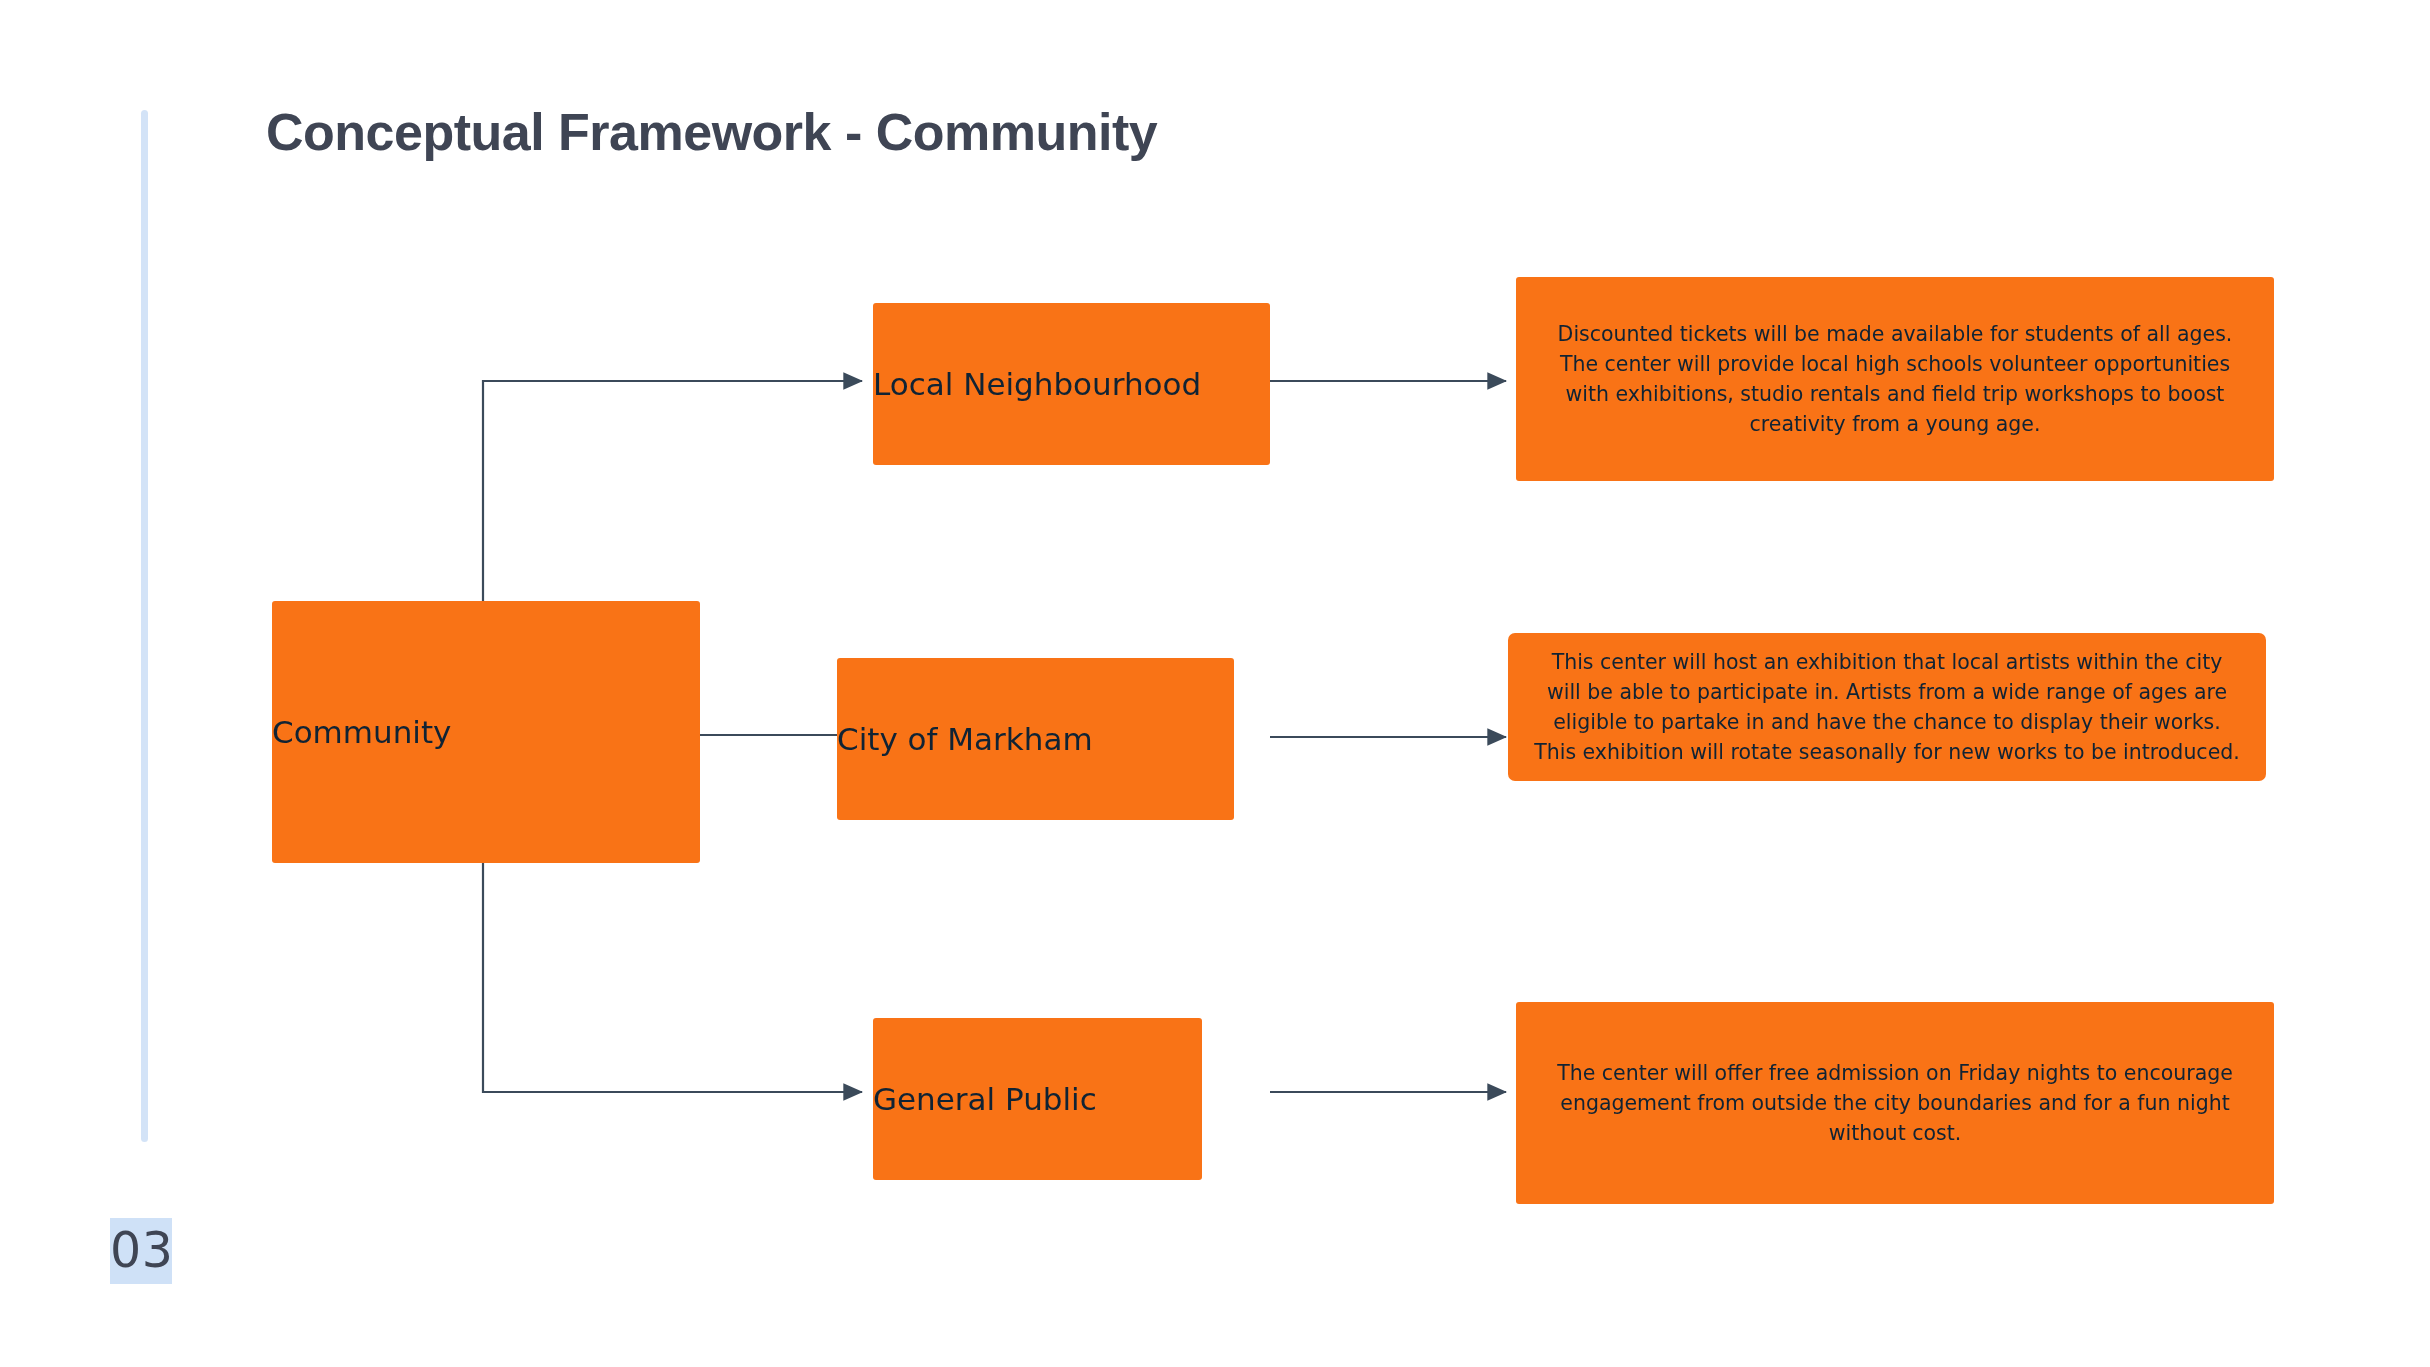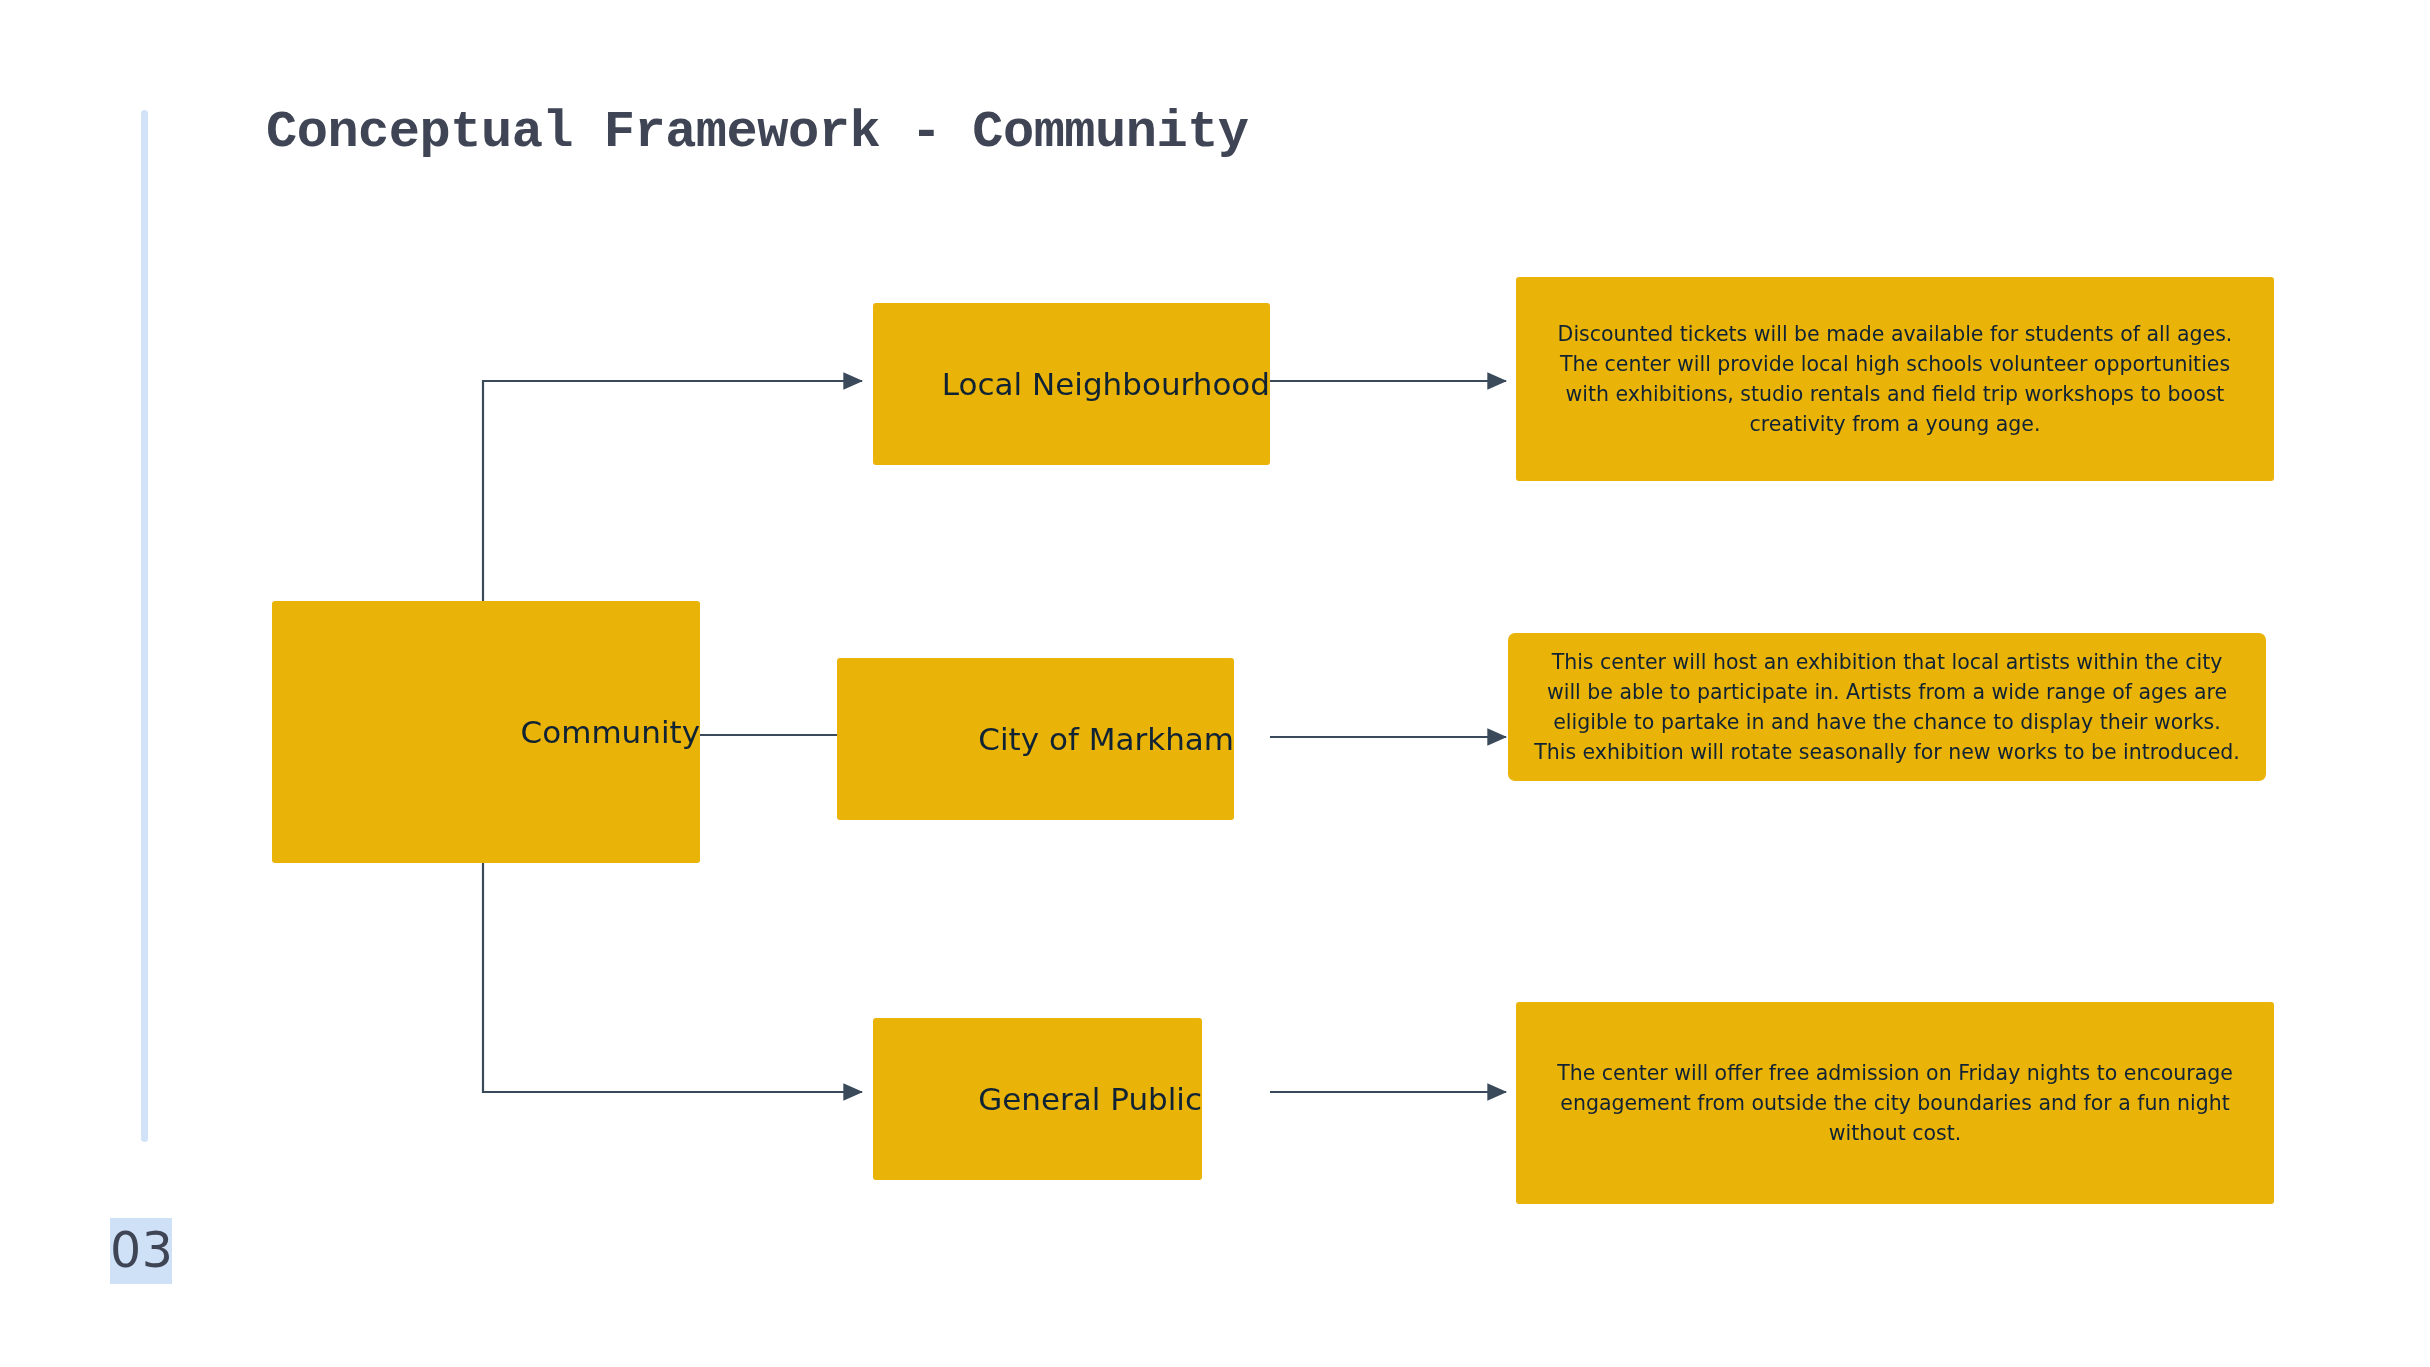--- a/index.html
+++ b/index.html
@@ -29,37 +29,37 @@
     background: #d3e3f7;
     border-radius: 4px;
   }
 
   
   #page-title {
     position: absolute;
     left: 266px;
     top: 100px;
     width: 1400px;
-    font-family: Liberation Mono, monospace;
+    font-family: Liberation Sans, sans-serif;
     font-size: 52px;
     font-weight: 700;
     letter-spacing: -0.5px;
     color: #3f4554;
     white-space: nowrap;
     line-height: 1.25;
   }
 
   
   .node {
     position: absolute;
-    background: #eab308;
+    background: #f97316;
     border-radius: 3px;
     display: flex;
     align-items: center;
-    justify-content: flex-end;
+    justify-content: flex-start;
     box-sizing: border-box;
     color: #0f2233;
   }
   .node-label {
     font-family: "DejaVu Sans", sans-serif;
     font-size: 31px;
     font-weight: 400;
     color: #102334;
     text-align: center;
     line-height: 1.3;

